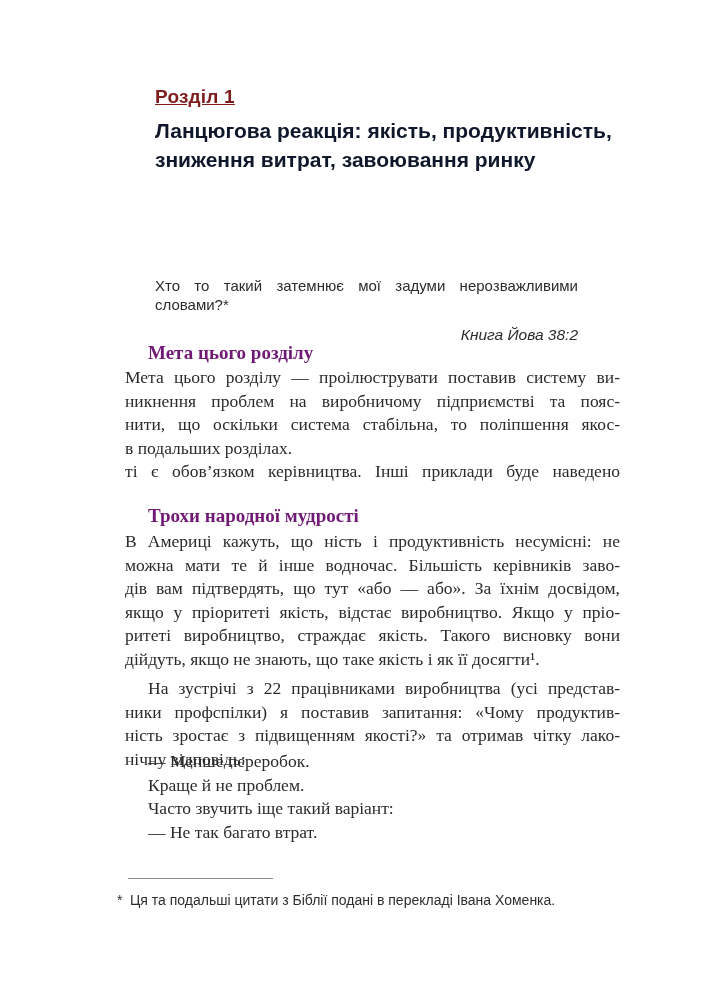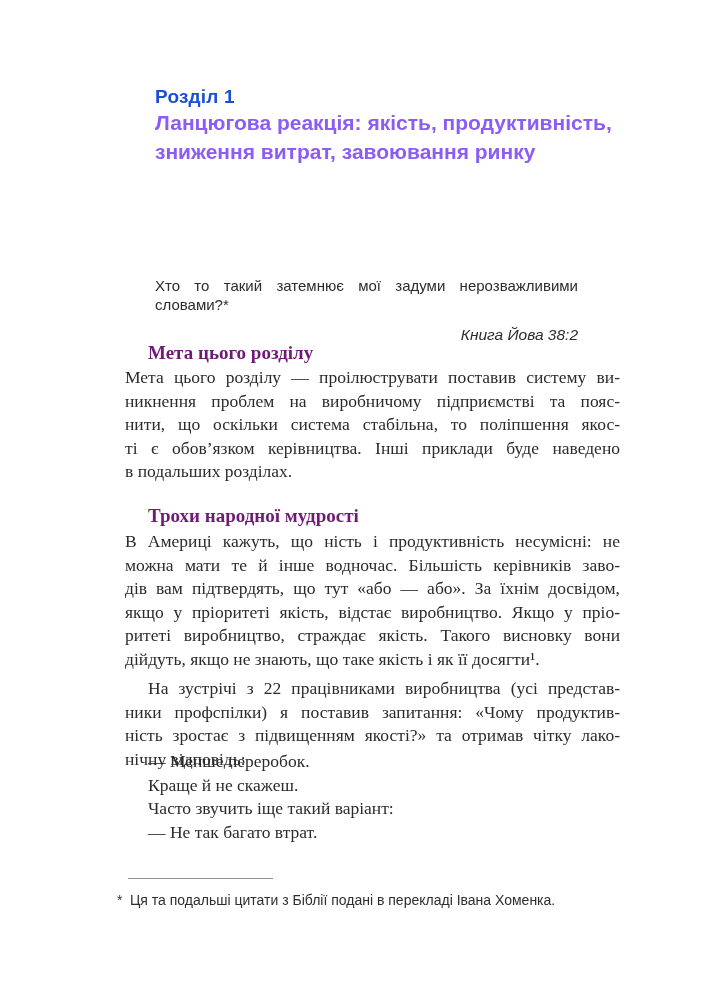--- a/index.html
+++ b/index.html
@@ -10,27 +10,27 @@
     background:#ffffff;
     font-family:"Liberation Serif", serif;
     color:#2b2b2b;
     overflow:hidden;
   }
   
   .chapter-head{position:absolute;left:155px;top:86px;width:460px;}
   .chapter-label{
     font-family:"Liberation Sans", sans-serif;
     font-weight:bold;font-size:19px;line-height:22px;
-    color:#1d4ed8;letter-spacing:.2px;
+    color:#7f1d1d;letter-spacing:.2px;text-decoration:underline;
   }
   .chapter-title{
-    margin-top:0;
+    margin-top:8px;
     font-family:"Liberation Sans", sans-serif;
     font-weight:bold;font-size:21px;line-height:29px;
-    color:#8b5cf6;
+    color:#0f172a;
   }
   
   .epigraph{position:absolute;left:155px;top:276px;width:423px;}
   .epigraph-quote{
     font-family:"Liberation Sans", sans-serif;
     font-size:15px;line-height:19px;color:#2b2b2b;
     text-align:justify;text-align-last:justify;
   }
   .epigraph-attribution{
     margin-top:12px;
@@ -94,22 +94,22 @@
     <div class="epigraph-quote">Хто то такий затемнює мої задуми нерозважливими словами?*</div>
     <div class="epigraph-attribution">Книга Йова 38:2</div>
   </div>
 
   <div class="section-heading h-goal">Мета цього розділу</div>
 
   <div class="para p-goal">
       <div class="line">Мета цього розділу — проілюструвати поставив систему ви-</div>
       <div class="line">никнення проблем на виробничому підприємстві та пояс-</div>
       <div class="line">нити, що оскільки система стабільна, то поліпшення якос-</div>
+      <div class="line last">в подальших розділах.</div>
       <div class="line">ті є обов’язком керівництва. Інші приклади буде наведено</div>
-      <div class="line last">в подальших розділах.</div>
     </div>
 
   <div class="section-heading h-wisdom">Трохи народної мудрості</div>
 
   <div class="para p-wisdom1">
       <div class="line">В Америці кажуть, що ність і продуктивність несумісні: не</div>
       <div class="line">можна мати те й інше водночас. Більшість керівників заво-</div>
       <div class="line">дів вам підтвердять, що тут «або — або». За їхнім досвідом,</div>
       <div class="line">якщо у пріоритеті якість, відстає виробництво. Якщо у пріо-</div>
       <div class="line">ритеті виробництво, страждає якість. Такого висновку вони</div>
@@ -118,21 +118,21 @@
 
   <div class="para p-wisdom2">
       <div class="line indent">На зустрічі з 22 працівниками виробництва (усі представ-</div>
       <div class="line">ники профспілки) я поставив запитання: «Чому продуктив-</div>
       <div class="line">ність зростає з підвищенням якості?» та отримав чітку лако-</div>
       <div class="line last">нічну відповідь:</div>
     </div>
 
   <div class="dialogue">
       <div class="line">— Менше переробок.</div>
-      <div class="line">Краще й не скажеш.</div>
+      <div class="line">Краще й не проблем.</div>
       <div class="line">Часто звучить іще такий варіант:</div>
       <div class="line last">— Не так багато втрат.</div>
     </div>
 
   <div class="footnote-rule"></div>
 
   <div class="footnote">
     <span class="footnote-marker">*</span>
     <span class="footnote-text">Ця та подальші цитати з Біблії подані в перекладі Івана Хоменка.</span>
   </div>

